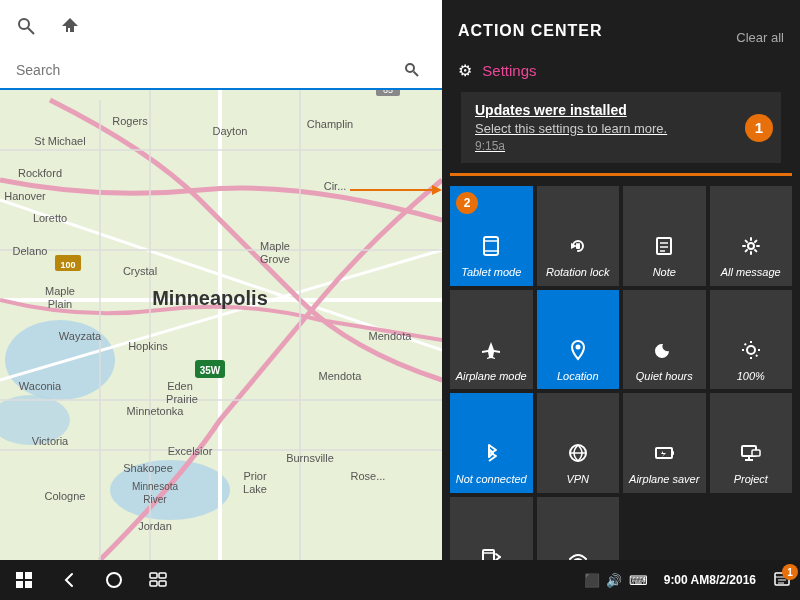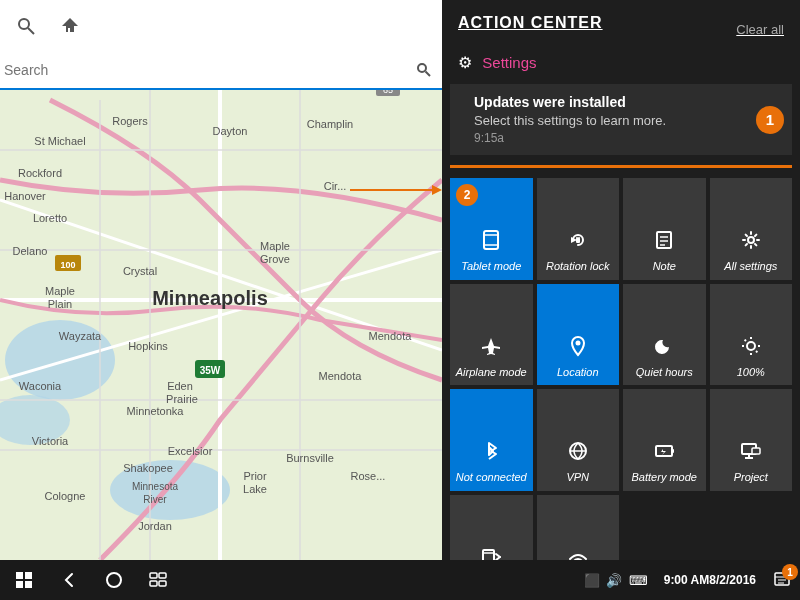--- a/index.html
+++ b/index.html
@@ -59,21 +59,21 @@
     }
 
     #search-bar {
       position: absolute;
       left: 0; top: 52px;
       width: 442px;
       height: 38px;
       background: #fff;
       display: flex;
       align-items: center;
-      padding: 0 4px;
+      padding: 0 16px;
       border-bottom: 2px solid #0078d7;
       z-index: 10;
     }
 
     #search-input {
       flex: 1;
       border: none;
       outline: none;
       font-size: 14px;
       color: #333;
@@ -97,22 +97,21 @@
       background: #1e1e1e;
       color: #fff;
       display: flex;
       flex-direction: column;
     }
 
     #ac-header {
       display: flex;
       align-items: center;
       justify-content: space-between;
-      padding: 8px 16px 8px;
-      text-decoration: underline;
+      padding: 16px 16px 8px;
     }
 
     #ac-title {
       font-size: 16px;
       font-weight: 600;
       letter-spacing: 1px;
       color: #fff;
     }
 
     #ac-clear-btn {
@@ -137,25 +136,26 @@
       font-size: 16px;
       color: #fff;
     }
 
     #ac-settings-label {
       font-size: 15px;
       color: #ec4899;
     }
 
     #ac-notification {
-      margin: 4px 8px;
+      margin: 4px 19px;
       background: #2d2d2d;
-      padding: 10px 24px;
+      padding: 10px 14px;
       cursor: pointer;
       position: relative;
+      text-decoration: underline;
     }
 
     #ac-notif-title {
       font-size: 14px;
       font-weight: 600;
       color: #fff;
       margin-bottom: 3px;
     }
 
     #ac-notif-body {
@@ -503,21 +503,21 @@
             <line x1="7" y1="12" x2="15" y2="12" stroke="white" stroke-width="1.5"></line>
             <line x1="7" y1="16" x2="12" y2="16" stroke="white" stroke-width="1.5"></line>
           </svg></div>
         <div class="qa-btn-label">Note</div>
       </div>
       <div class="qa-btn">
         <div class="qa-btn-icon"><svg width="22" height="22" viewBox="0 0 22 22">
             <circle cx="11" cy="11" r="3" stroke="white" stroke-width="2" fill="none"></circle>
             <path d="M11,3 L11,5 M11,17 L11,19 M3,11 L5,11 M17,11 L19,11 M5.6,5.6 L7,7 M15,15 L16.4,16.4 M16.4,5.6 L15,7 M7,15 L5.6,16.4" stroke="white" stroke-width="2" stroke-linecap="round"></path>
           </svg></div>
-        <div class="qa-btn-label">All settings</div>
+        <div class="qa-btn-label">All message</div>
       </div>
       <div class="qa-btn">
         <div class="qa-btn-icon"><svg width="22" height="22" viewBox="0 0 22 22">
             <path d="M11,3 L14,11 L20,12 L20,14 L14,13 L13,18 L15,19 L15,20 L11,19 L7,20 L7,19 L9,18 L8,13 L2,14 L2,12 L8,11 Z" fill="white"></path>
           </svg></div>
         <div class="qa-btn-label">Airplane mode</div>
       </div>
       <div class="qa-btn active">
         <div class="qa-btn-icon"><svg width="22" height="22" viewBox="0 0 22 22">
             <path d="M11,2 A6,6 0 0,1 17,8 C17,13 11,20 11,20 C11,20 5,13 5,8 A6,6 0 0,1 11,2 Z" stroke="white" stroke-width="2" fill="none"></path>
@@ -557,21 +557,21 @@
             <path d="M11,3 Q7,7 7,11 Q7,15 11,19" stroke="white" stroke-width="1.5" fill="none"></path>
           </svg></div>
         <div class="qa-btn-label">VPN</div>
       </div>
       <div class="qa-btn">
         <div class="qa-btn-icon"><svg width="22" height="22" viewBox="0 0 22 22">
             <rect x="3" y="6" width="16" height="10" rx="1" stroke="white" stroke-width="2" fill="none"></rect>
             <rect x="19" y="9" width="2" height="4" rx="1" fill="white"></rect>
             <path d="M10,9 L8,12 L11,12 L9,15 L13,11 L10,11 Z" fill="white"></path>
           </svg></div>
-        <div class="qa-btn-label">Battery mode</div>
+        <div class="qa-btn-label">Airplane saver</div>
       </div>
       <div class="qa-btn">
         <div class="qa-btn-icon"><svg width="22" height="22" viewBox="0 0 22 22">
             <rect x="2" y="4" width="14" height="10" rx="1" stroke="white" stroke-width="2" fill="none"></rect>
             <rect x="12" y="8" width="8" height="6" rx="1" stroke="white" stroke-width="1.5" fill="#3a3a3a"></rect>
             <line x1="9" y1="14" x2="9" y2="18" stroke="white" stroke-width="2"></line>
             <line x1="5" y1="18" x2="13" y2="18" stroke="white" stroke-width="2"></line>
           </svg></div>
         <div class="qa-btn-label">Project</div>
       </div>

